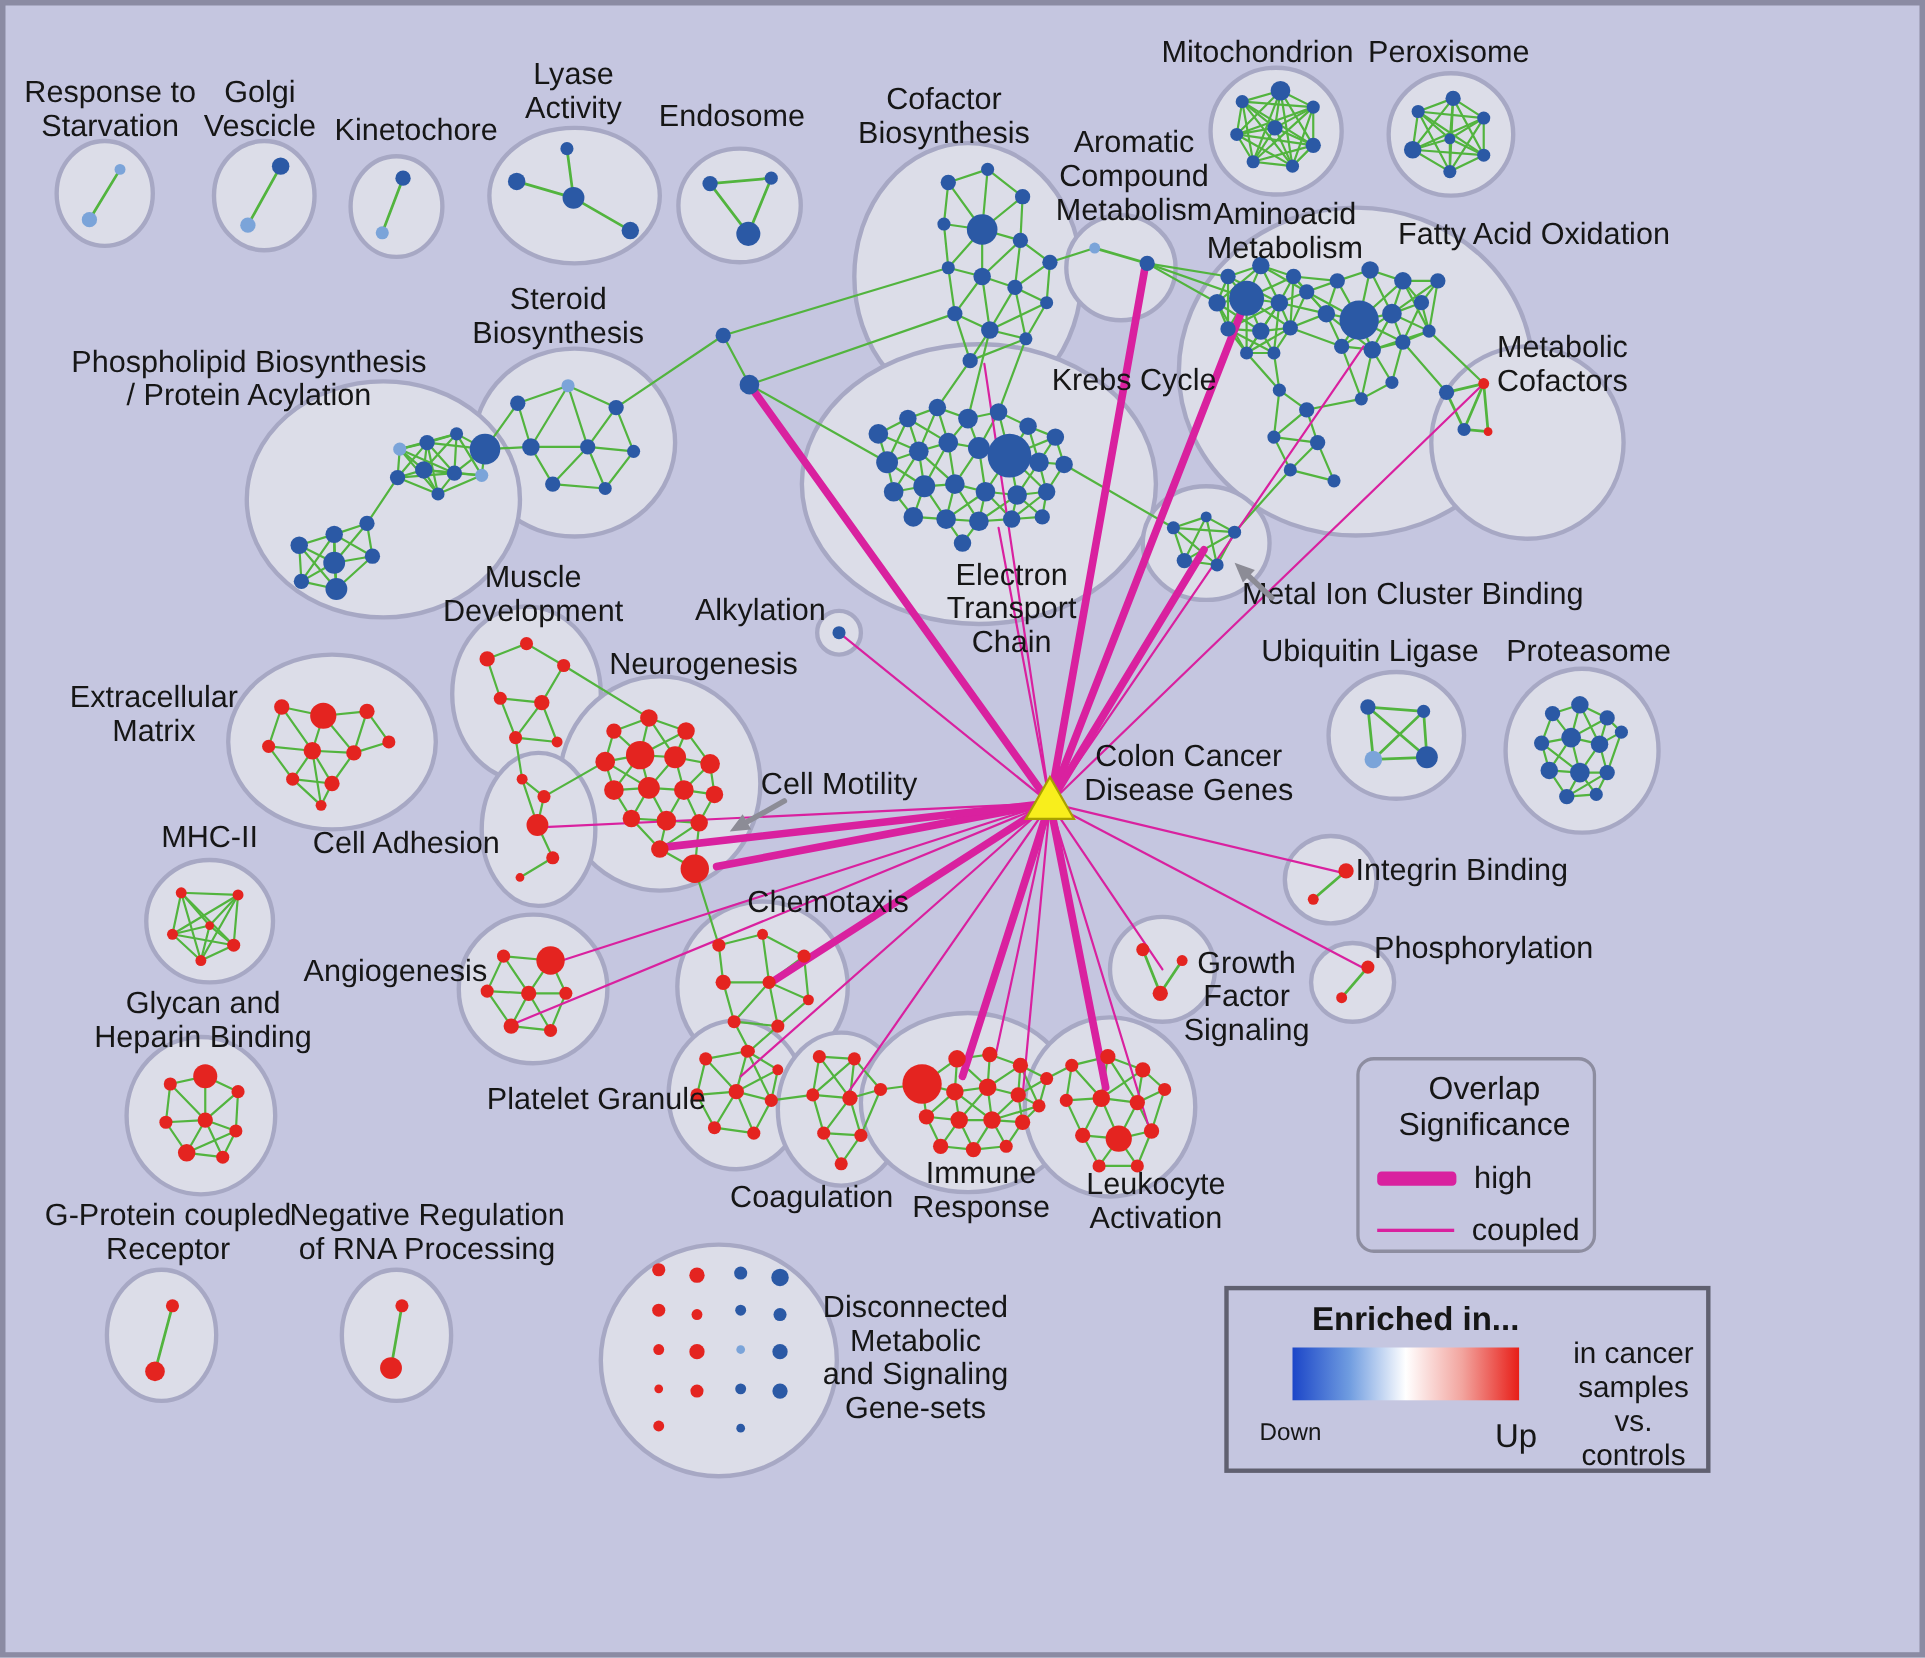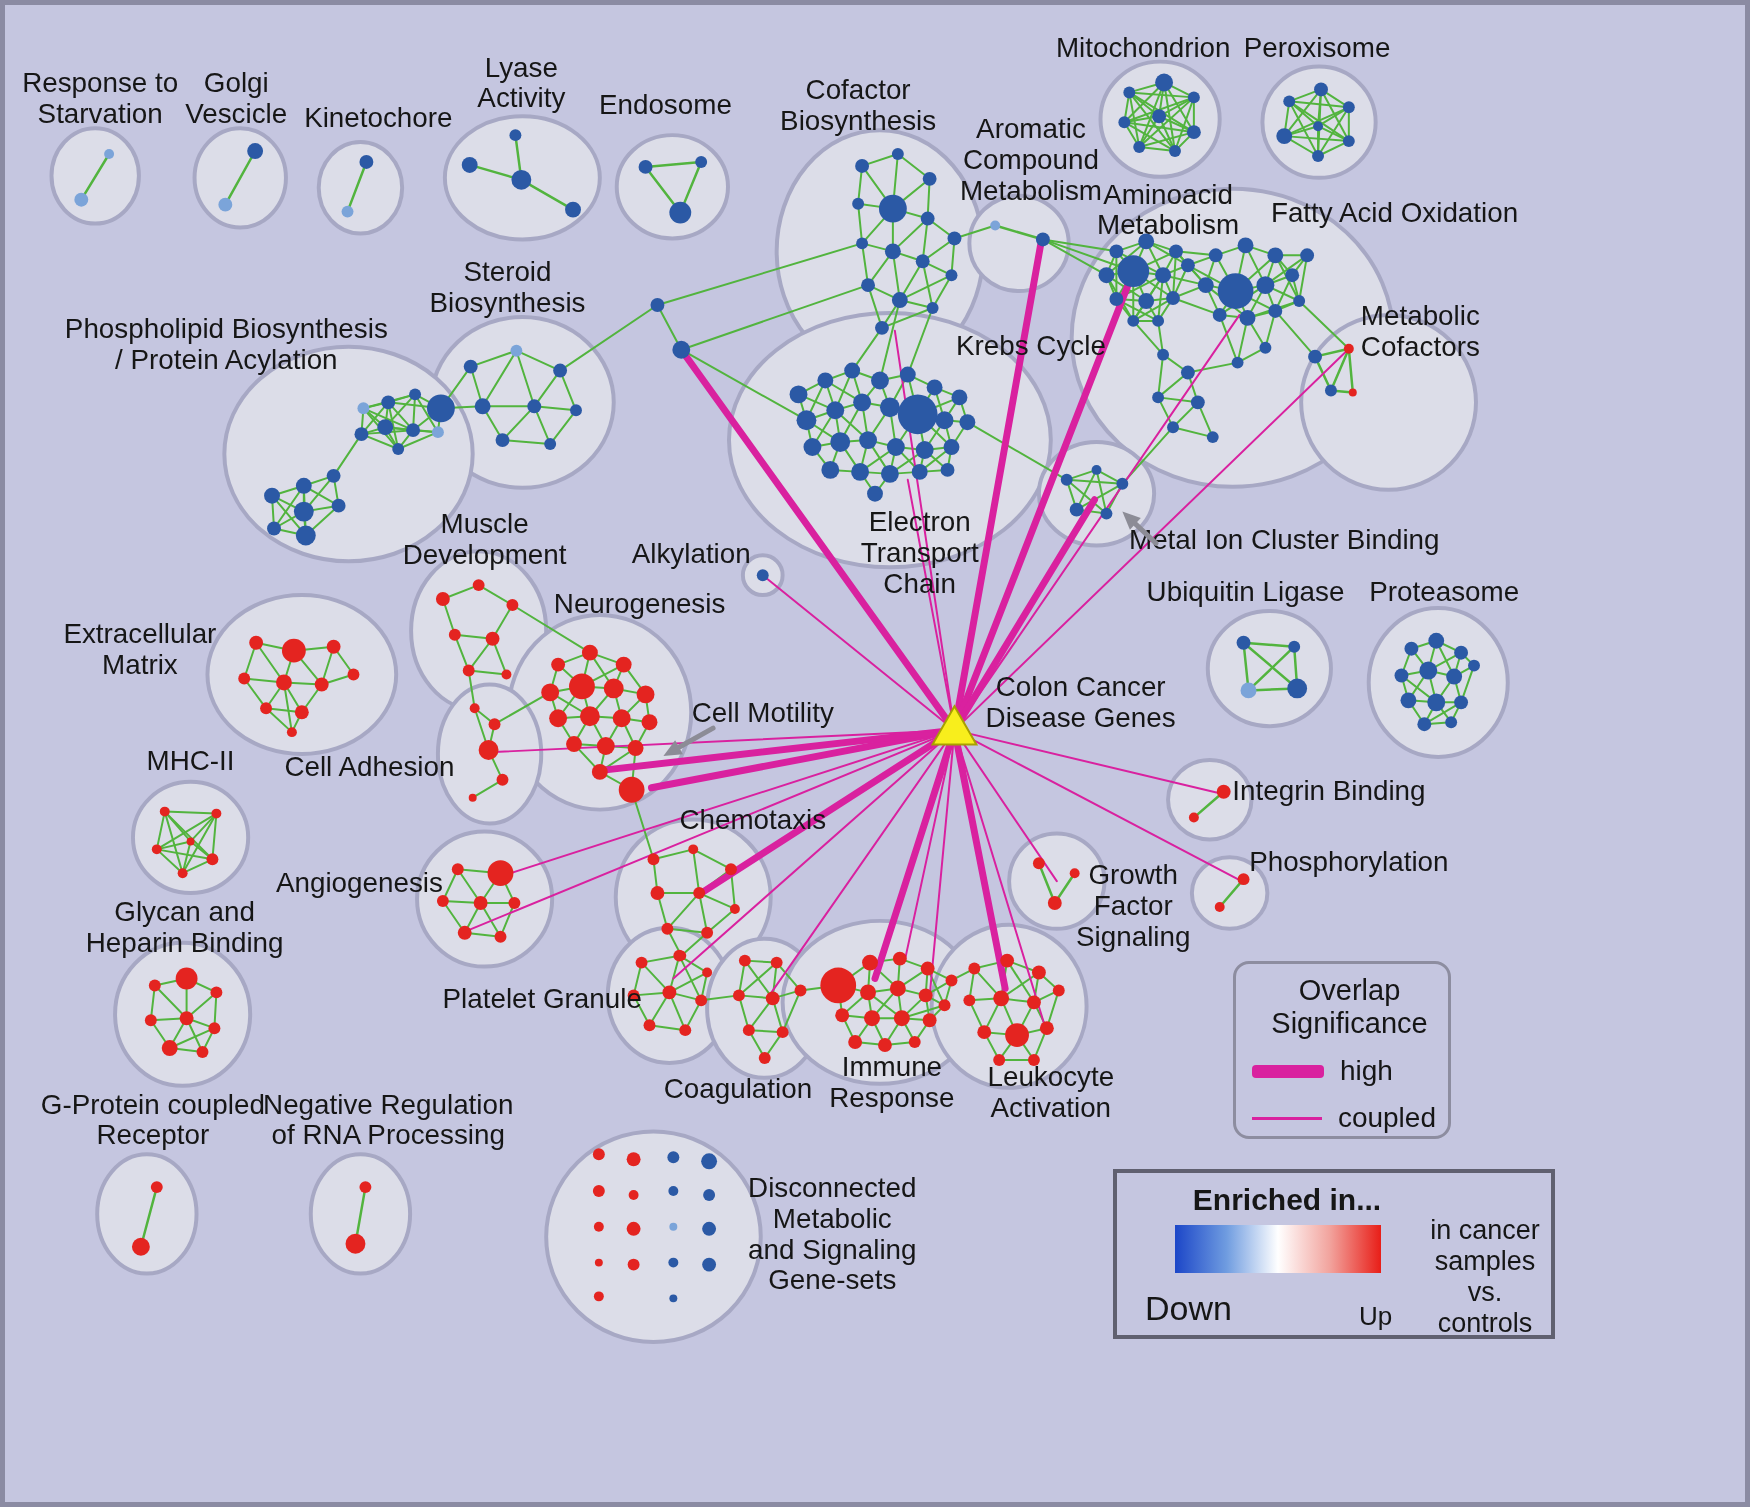--- a/index.html
+++ b/index.html
@@ -17,22 +17,22 @@
   .lo-title{margin-top:10px;text-align:center;font-size:29px;line-height:33px;padding-left:15px;}
   .lo-row{display:flex;align-items:center;margin:15px 12px 0 16px;font-size:28px;}
   .swatch-high{display:inline-block;width:72px;height:13px;border-radius:4px;margin-right:16px;}
   .swatch-moderate{display:inline-block;width:72px;height:3px;margin-right:16px;}
   .legend-enriched{
     position:absolute;left:1108px;top:1164px;width:442px;height:170px;
     border:4px solid #606070;box-sizing:border-box;
   }
   .le-title{position:absolute;left:40px;top:10px;width:260px;text-align:center;font-size:30px;font-weight:bold;}
   .le-bar{position:absolute;left:58px;top:52px;width:206px;height:48px;}
-  .le-down{position:absolute;left:28px;top:116px;font-size:34px;}
-  .le-up{position:absolute;left:242px;top:128px;font-size:26px;}
+  .le-down{position:absolute;left:28px;top:116px;font-size:22px;}
+  .le-up{position:absolute;left:242px;top:116px;font-size:30px;}
   .le-note{position:absolute;left:300px;top:42px;width:136px;text-align:center;font-size:27px;line-height:31px;}
 </style>
 </head>
 <body>
 
 <div class="stage">
   <svg id="net" viewBox="0 0 1750 1507">
       <g>
         <ellipse cx="90" cy="172" rx="44" ry="48" fill="#dcdde8" stroke="#a7a8c4" stroke-width="4"></ellipse>
         <ellipse cx="236" cy="174" rx="46" ry="50" fill="#dcdde8" stroke="#a7a8c4" stroke-width="4"></ellipse>

